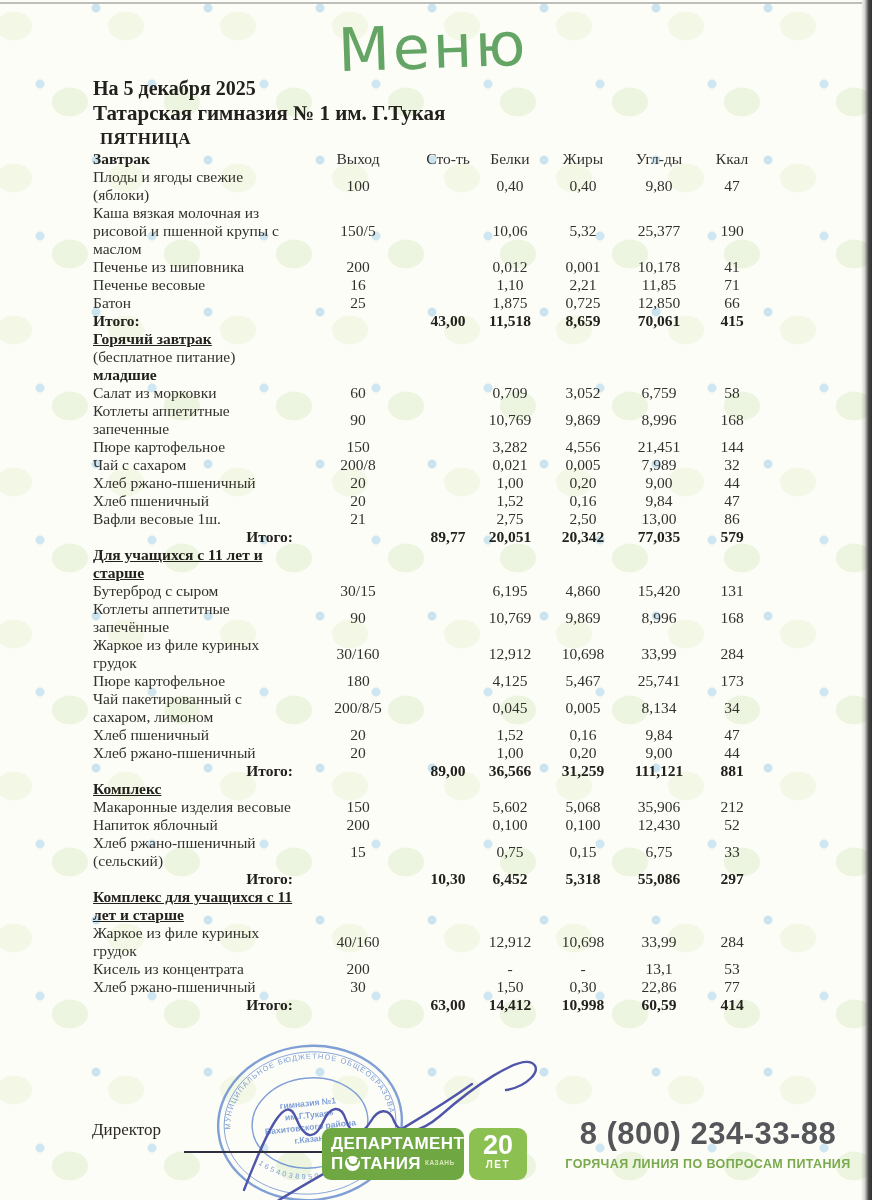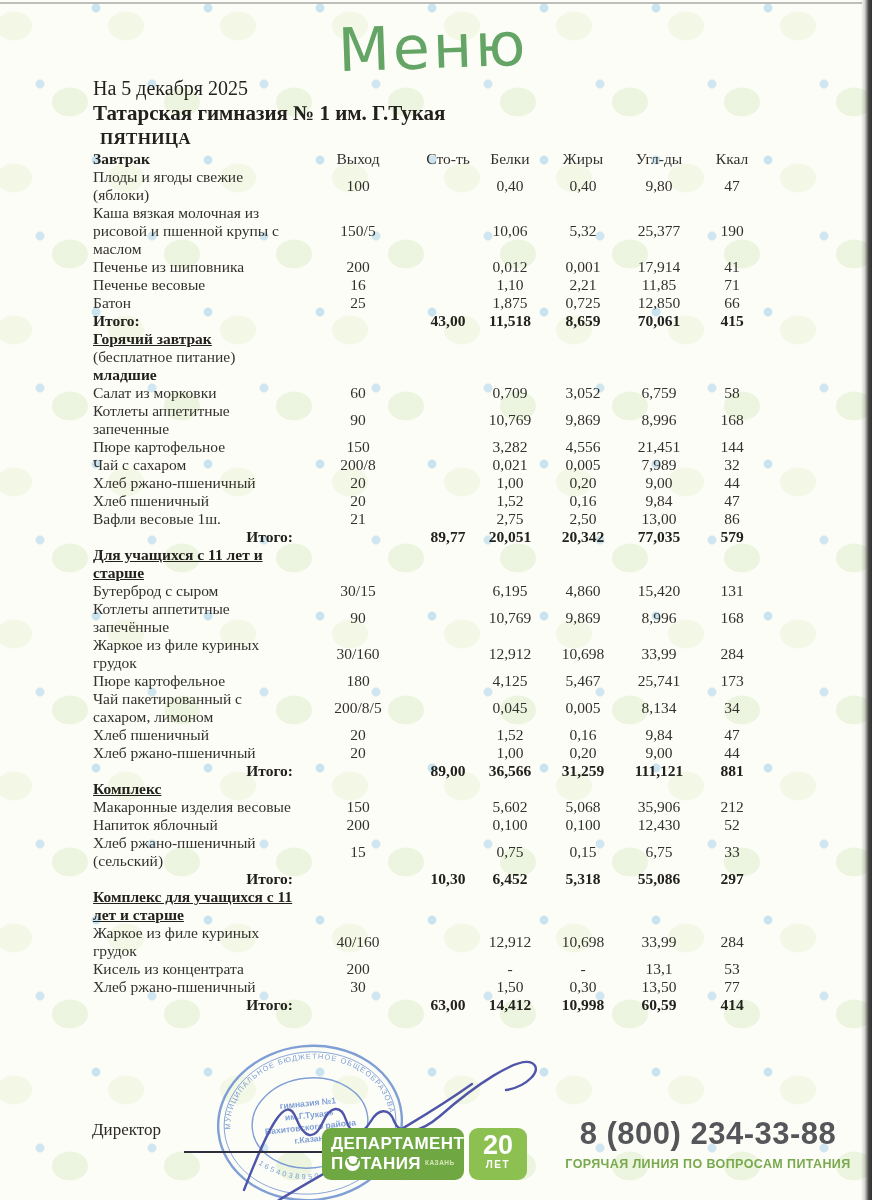--- a/index.html
+++ b/index.html
@@ -24,21 +24,21 @@
   .edge-top{position:absolute;top:2px;left:0;right:10px;height:2px;background:#a8a8a8;opacity:.75;}
 
   .script-title{
     position:absolute;left:338px;top:12px;margin:0;
     font-family:"DejaVu Sans", sans-serif;
     font-size:60px;font-weight:400;letter-spacing:3px;
     transform:rotate(-2deg);
   }
 
   .headline{position:absolute;left:93px;top:76px;line-height:25px;}
-  .date-line{font-size:20px;font-weight:normal;color:#23211e;}
+  .date-line{font-size:20px;font-weight:bold;color:#23211e;}
   .school-line{font-size:21px;font-weight:bold;color:#23211e;}
   .day-line{font-size:17px;font-weight:bold;color:#23211e;padding-left:7px;letter-spacing:.3px;}
 
   table.menu{
     position:absolute;left:93px;top:150px;
     border-collapse:collapse;table-layout:fixed;width:672px;
     font-size:15.5px;line-height:18px;
   }
   table.menu td{padding:0;vertical-align:middle;}
   td.name{width:200px;text-align:left;padding-right:8px;}
@@ -128,21 +128,21 @@
           <td class="c">5,32</td>
           <td class="c">25,377</td>
           <td class="c">190</td>
         </tr>
         <tr>
           <td class="name">Печенье из шиповника</td>
           <td class="c">200</td>
           <td class="c"></td>
           <td class="c">0,012</td>
           <td class="c">0,001</td>
-          <td class="c">17,914</td>
+          <td class="c">10,178</td>
           <td class="c">41</td>
         </tr>
         <tr>
           <td class="name">Печенье весовые</td>
           <td class="c">16</td>
           <td class="c"></td>
           <td class="c">1,10</td>
           <td class="c">2,21</td>
           <td class="c">11,85</td>
           <td class="c">71</td>
@@ -408,21 +408,21 @@
           <td class="c">-</td>
           <td class="c">13,1</td>
           <td class="c">53</td>
         </tr>
         <tr>
           <td class="name">Хлеб ржано-пшеничный</td>
           <td class="c">30</td>
           <td class="c"></td>
           <td class="c">1,50</td>
           <td class="c">0,30</td>
-          <td class="c">13,50</td>
+          <td class="c">22,86</td>
           <td class="c">77</td>
         </tr>
         <tr class="total-row">
           <td class="name total-indent">Итого:</td>
           <td class="c"></td>
           <td class="c">63,00</td>
           <td class="c">14,412</td>
           <td class="c">10,998</td>
           <td class="c">60,59</td>
           <td class="c">414</td>

